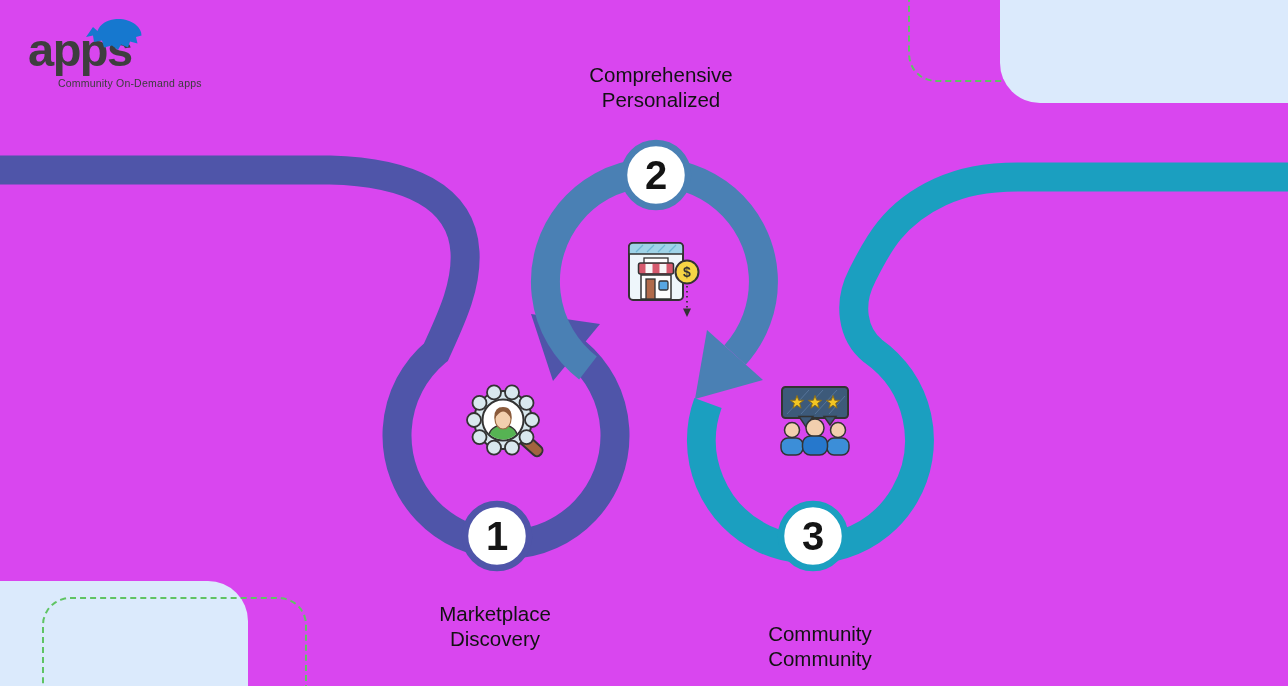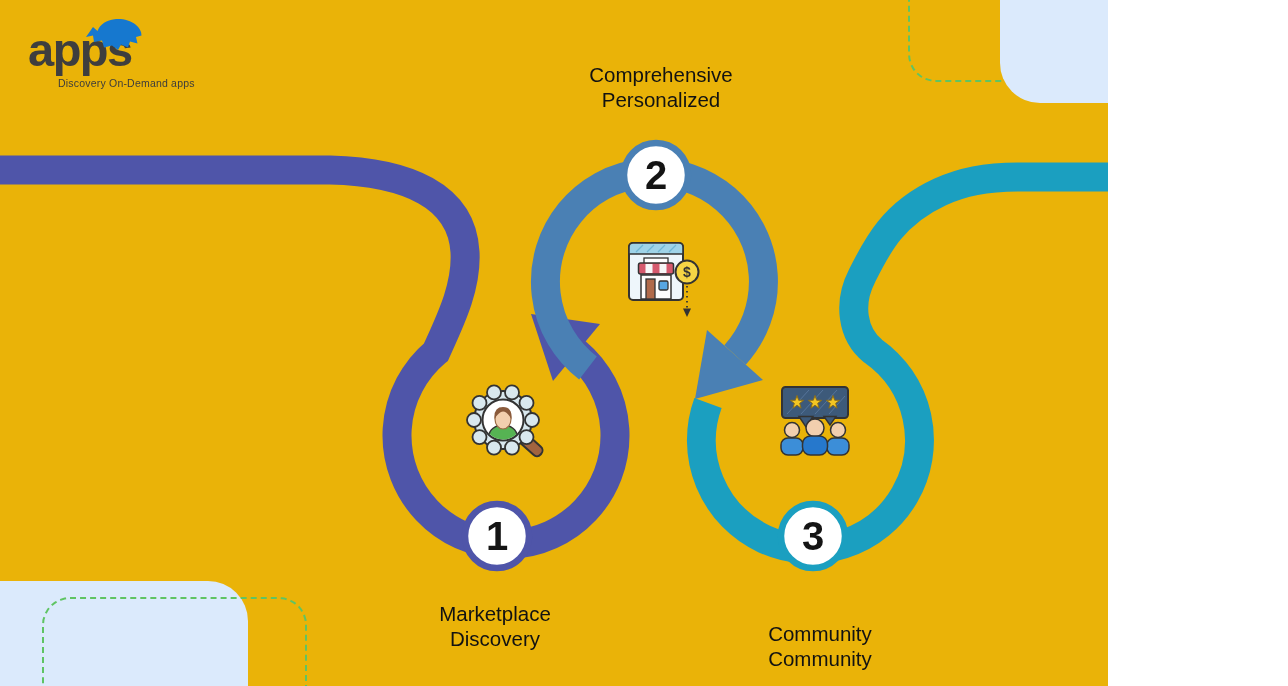--- a/index.html
+++ b/index.html
@@ -1,17 +1,17 @@
 <!DOCTYPE html>
 <html><head>
 <meta charset="utf-8">
 <style>
   html,body{margin:0;padding:0;background:#fff;}
   #page-root{
-    position:relative;width:1108px;height:686px;overflow:hidden;background:#eab308;
+    position:relative;width:1288px;height:686px;overflow:hidden;background:#d946ef;
     font-family:"Liberation Sans",sans-serif;
   }
   
   .decor{position:absolute;}
   .decor-blue{background:#dbeafc;border-radius:40px;}
   .decor-dash{border:2px dashed #5fc463;border-radius:28px;background:transparent;}
   #decor-blue-tr{left:1000px;top:-58px;width:400px;height:161px;}
   #decor-dash-tr{left:908px;top:-44px;width:262px;height:122px;}
   #decor-blue-bl{left:-40px;top:581px;width:288px;height:160px;}
   #decor-dash-bl{left:42px;top:597px;width:261px;height:140px;}
@@ -50,21 +50,21 @@
   <div class="decor decor-blue" id="decor-blue-bl"></div>
   <div class="decor decor-dash" id="decor-dash-bl"></div>
 
   <div id="logo-group">
     <div id="logo-text">apps</div>
     <svg id="rhino-svg" width="60" height="42" viewBox="0 0 60 42">
       <path d="M2,21 L9,11 L13.5,15 C16,8 23,4 30.5,3.2 C38.5,2.4 46.5,4.5 51.5,8.5
                C55.5,11.5 57.5,15.5 57.5,19.5 L52,21 L53.5,27.5 L46,25.5 L44,31.5
                L37,28.5 L34,34 L28,29.5 L20,31.5 L18,24.5 L10,26 L9,19.5 Z" fill="#1678CF"></path>
     </svg>
-    <div id="logo-tagline">Discovery On-Demand apps</div>
+    <div id="logo-tagline">Community On-Demand apps</div>
   </div>
 
   <svg id="flow-svg" width="1288" height="686" viewBox="0 0 1288 686">
     <defs>
       <clipPath id="lensClip">
           <circle cx="0" cy="0" r="19.5"></circle>
         </clipPath>
     </defs>
 
     <path d="M -12 170 L 330 170 C 408 172 462 196 465 252 C 467 287 450 321 436 352

